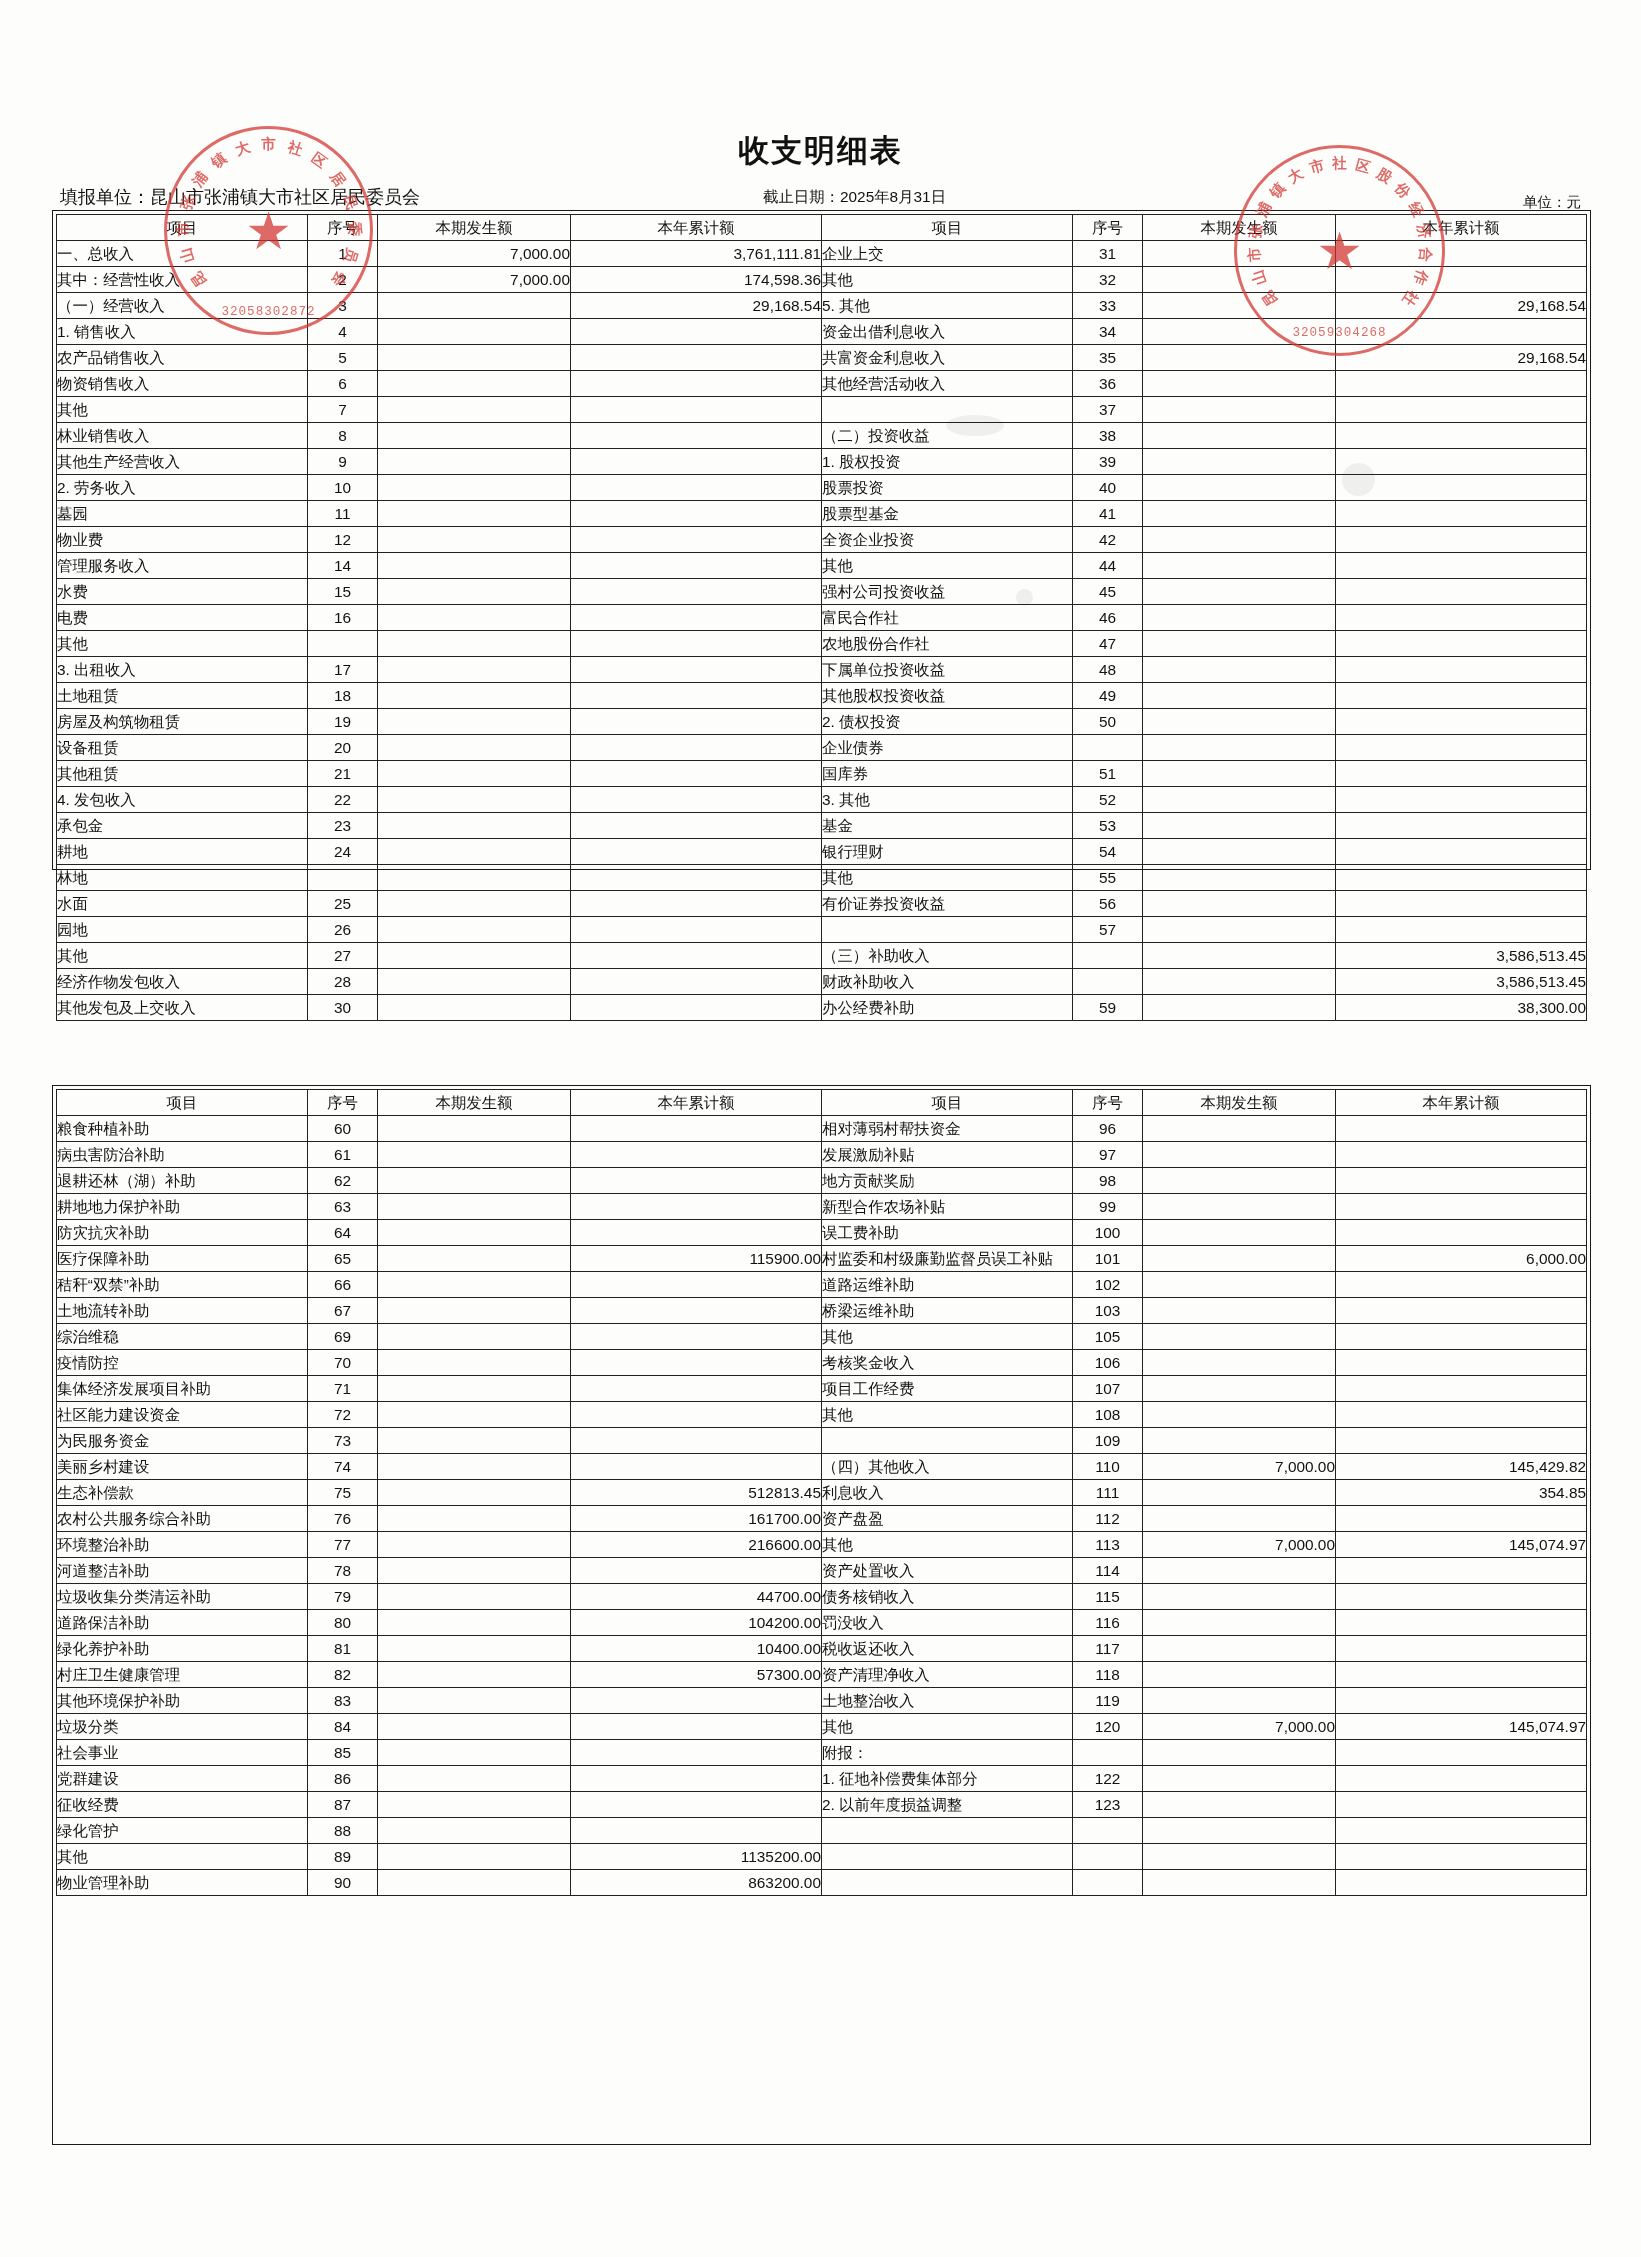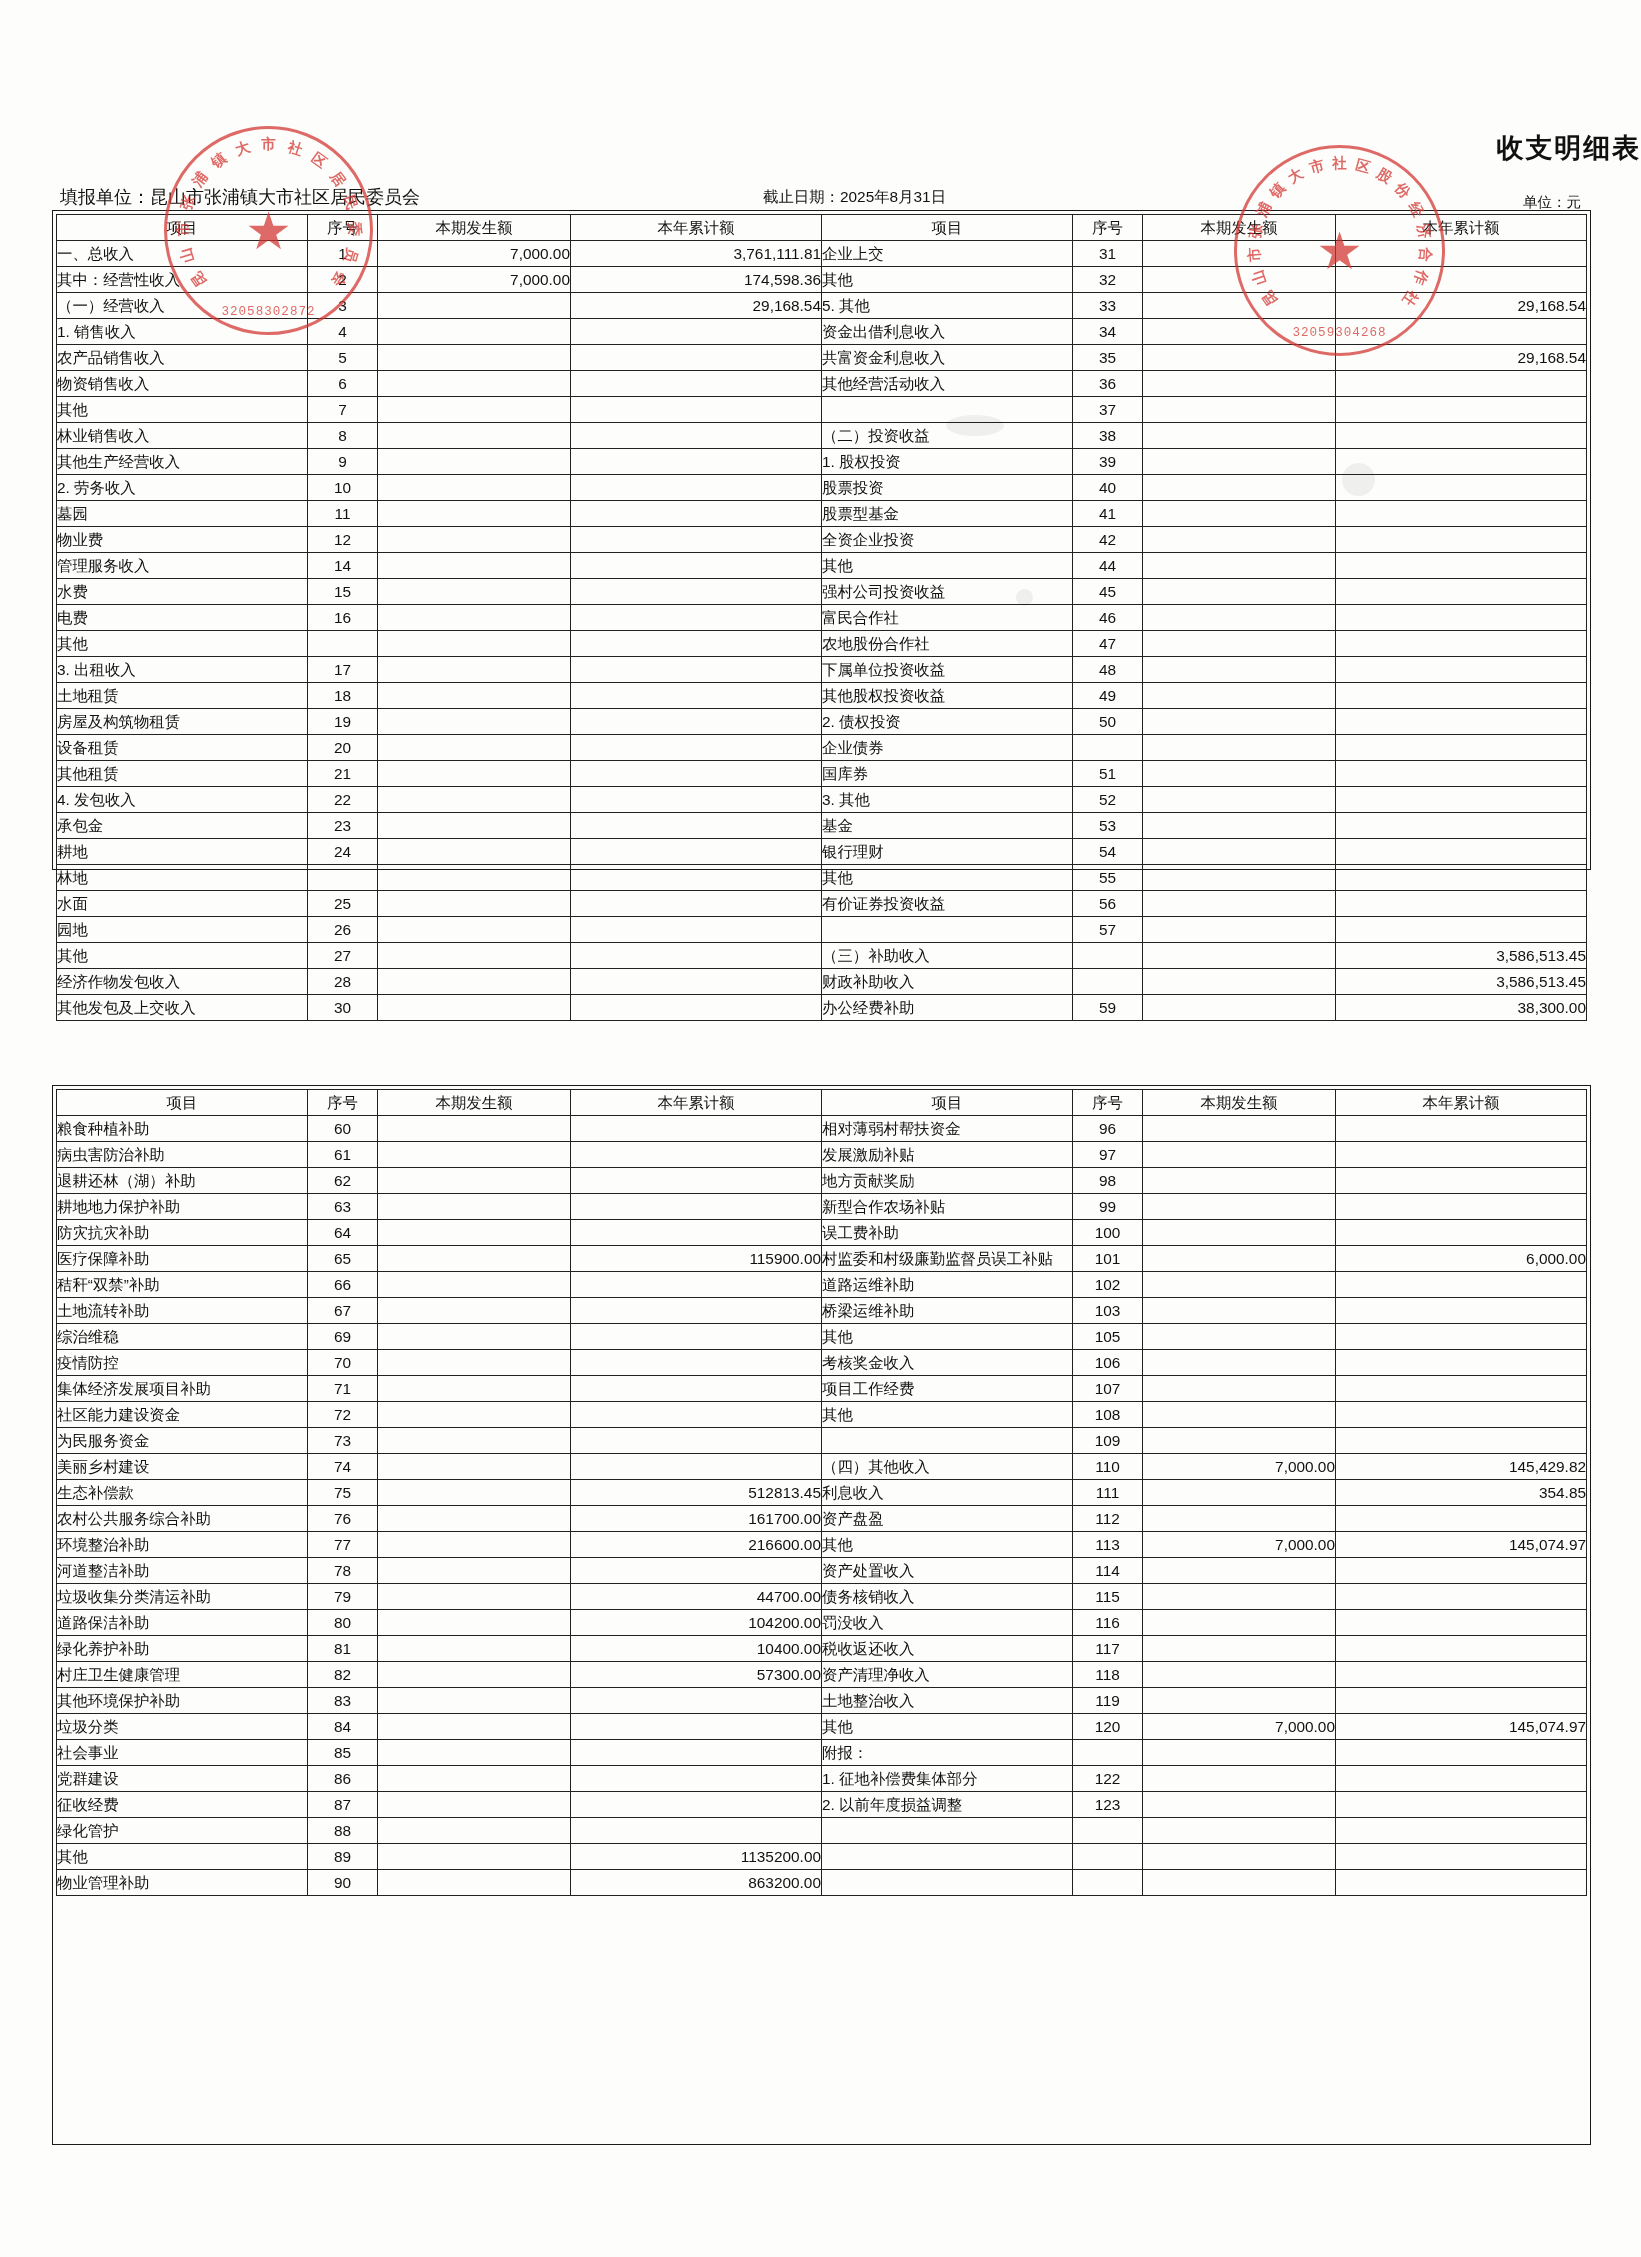--- a/index.html
+++ b/index.html
@@ -1,19 +1,19 @@
 <!DOCTYPE html>
 <html><head>
 <meta charset="utf-8">
 <style>
   html,body{margin:0;padding:0;background:#fff;}
   body{width:1641px;height:2257px;position:relative;font-family:"Liberation Sans","DejaVu Sans",sans-serif;color:#111;}
   .page{position:absolute;left:0;top:0;width:1641px;height:2257px;background:#fdfdfb;}
 
-  .title{position:absolute;left:0;top:130px;width:1641px;text-align:right;font-size:27px;letter-spacing:1.9px;font-weight:bold;}
+  .title{position:absolute;left:0;top:130px;width:1641px;text-align:center;font-size:31px;letter-spacing:1.9px;font-weight:bold;}
   .meta-left{position:absolute;left:60px;top:185px;font-size:18px;white-space:nowrap;}
   .meta-center{position:absolute;left:763px;top:187px;font-size:15.4px;white-space:nowrap;}
   .meta-right{position:absolute;right:60px;top:193px;font-size:14.5px;white-space:nowrap;}
 
   table.grid{position:absolute;border-collapse:collapse;table-layout:fixed;}
   table.grid td,table.grid th{border:1px solid #222;font-size:15.4px;padding:0;height:25px;line-height:25px;
       overflow:hidden;white-space:nowrap;font-weight:normal;}
   .hd{text-align:center;font-size:16px;}
   .lbl{padding-left:5.8px;}
   .num{text-align:center;font-size:15.4px;}

